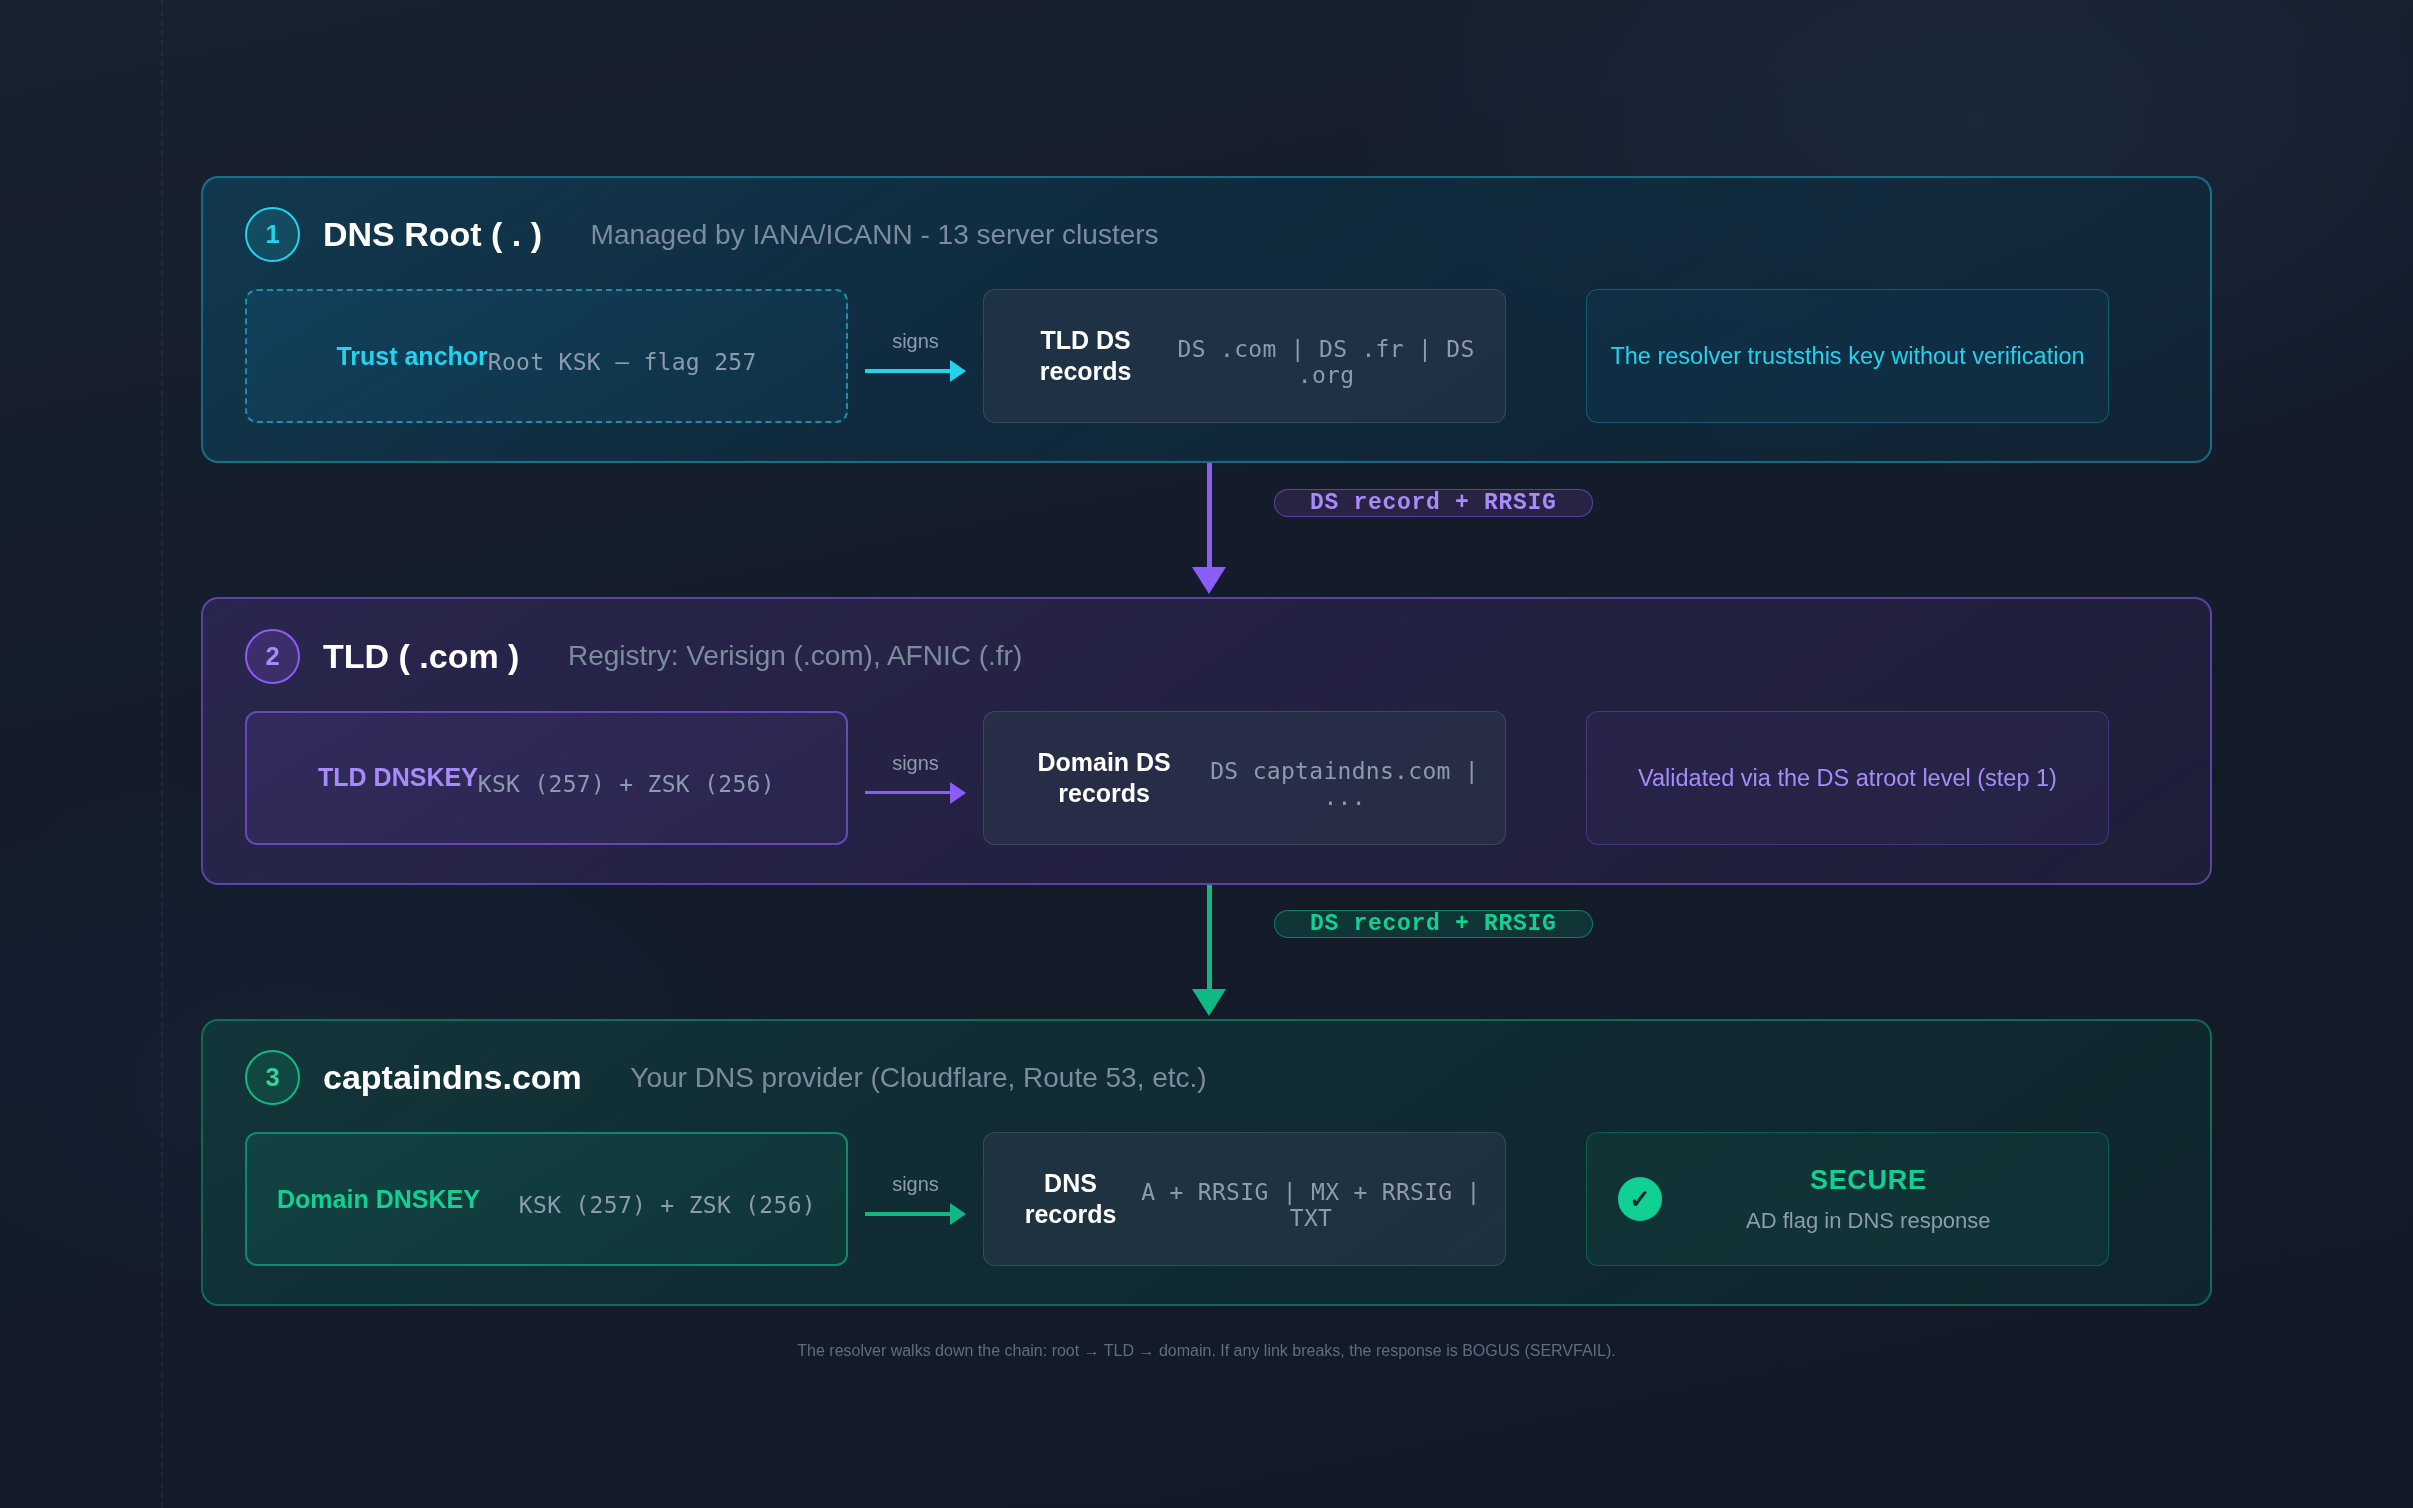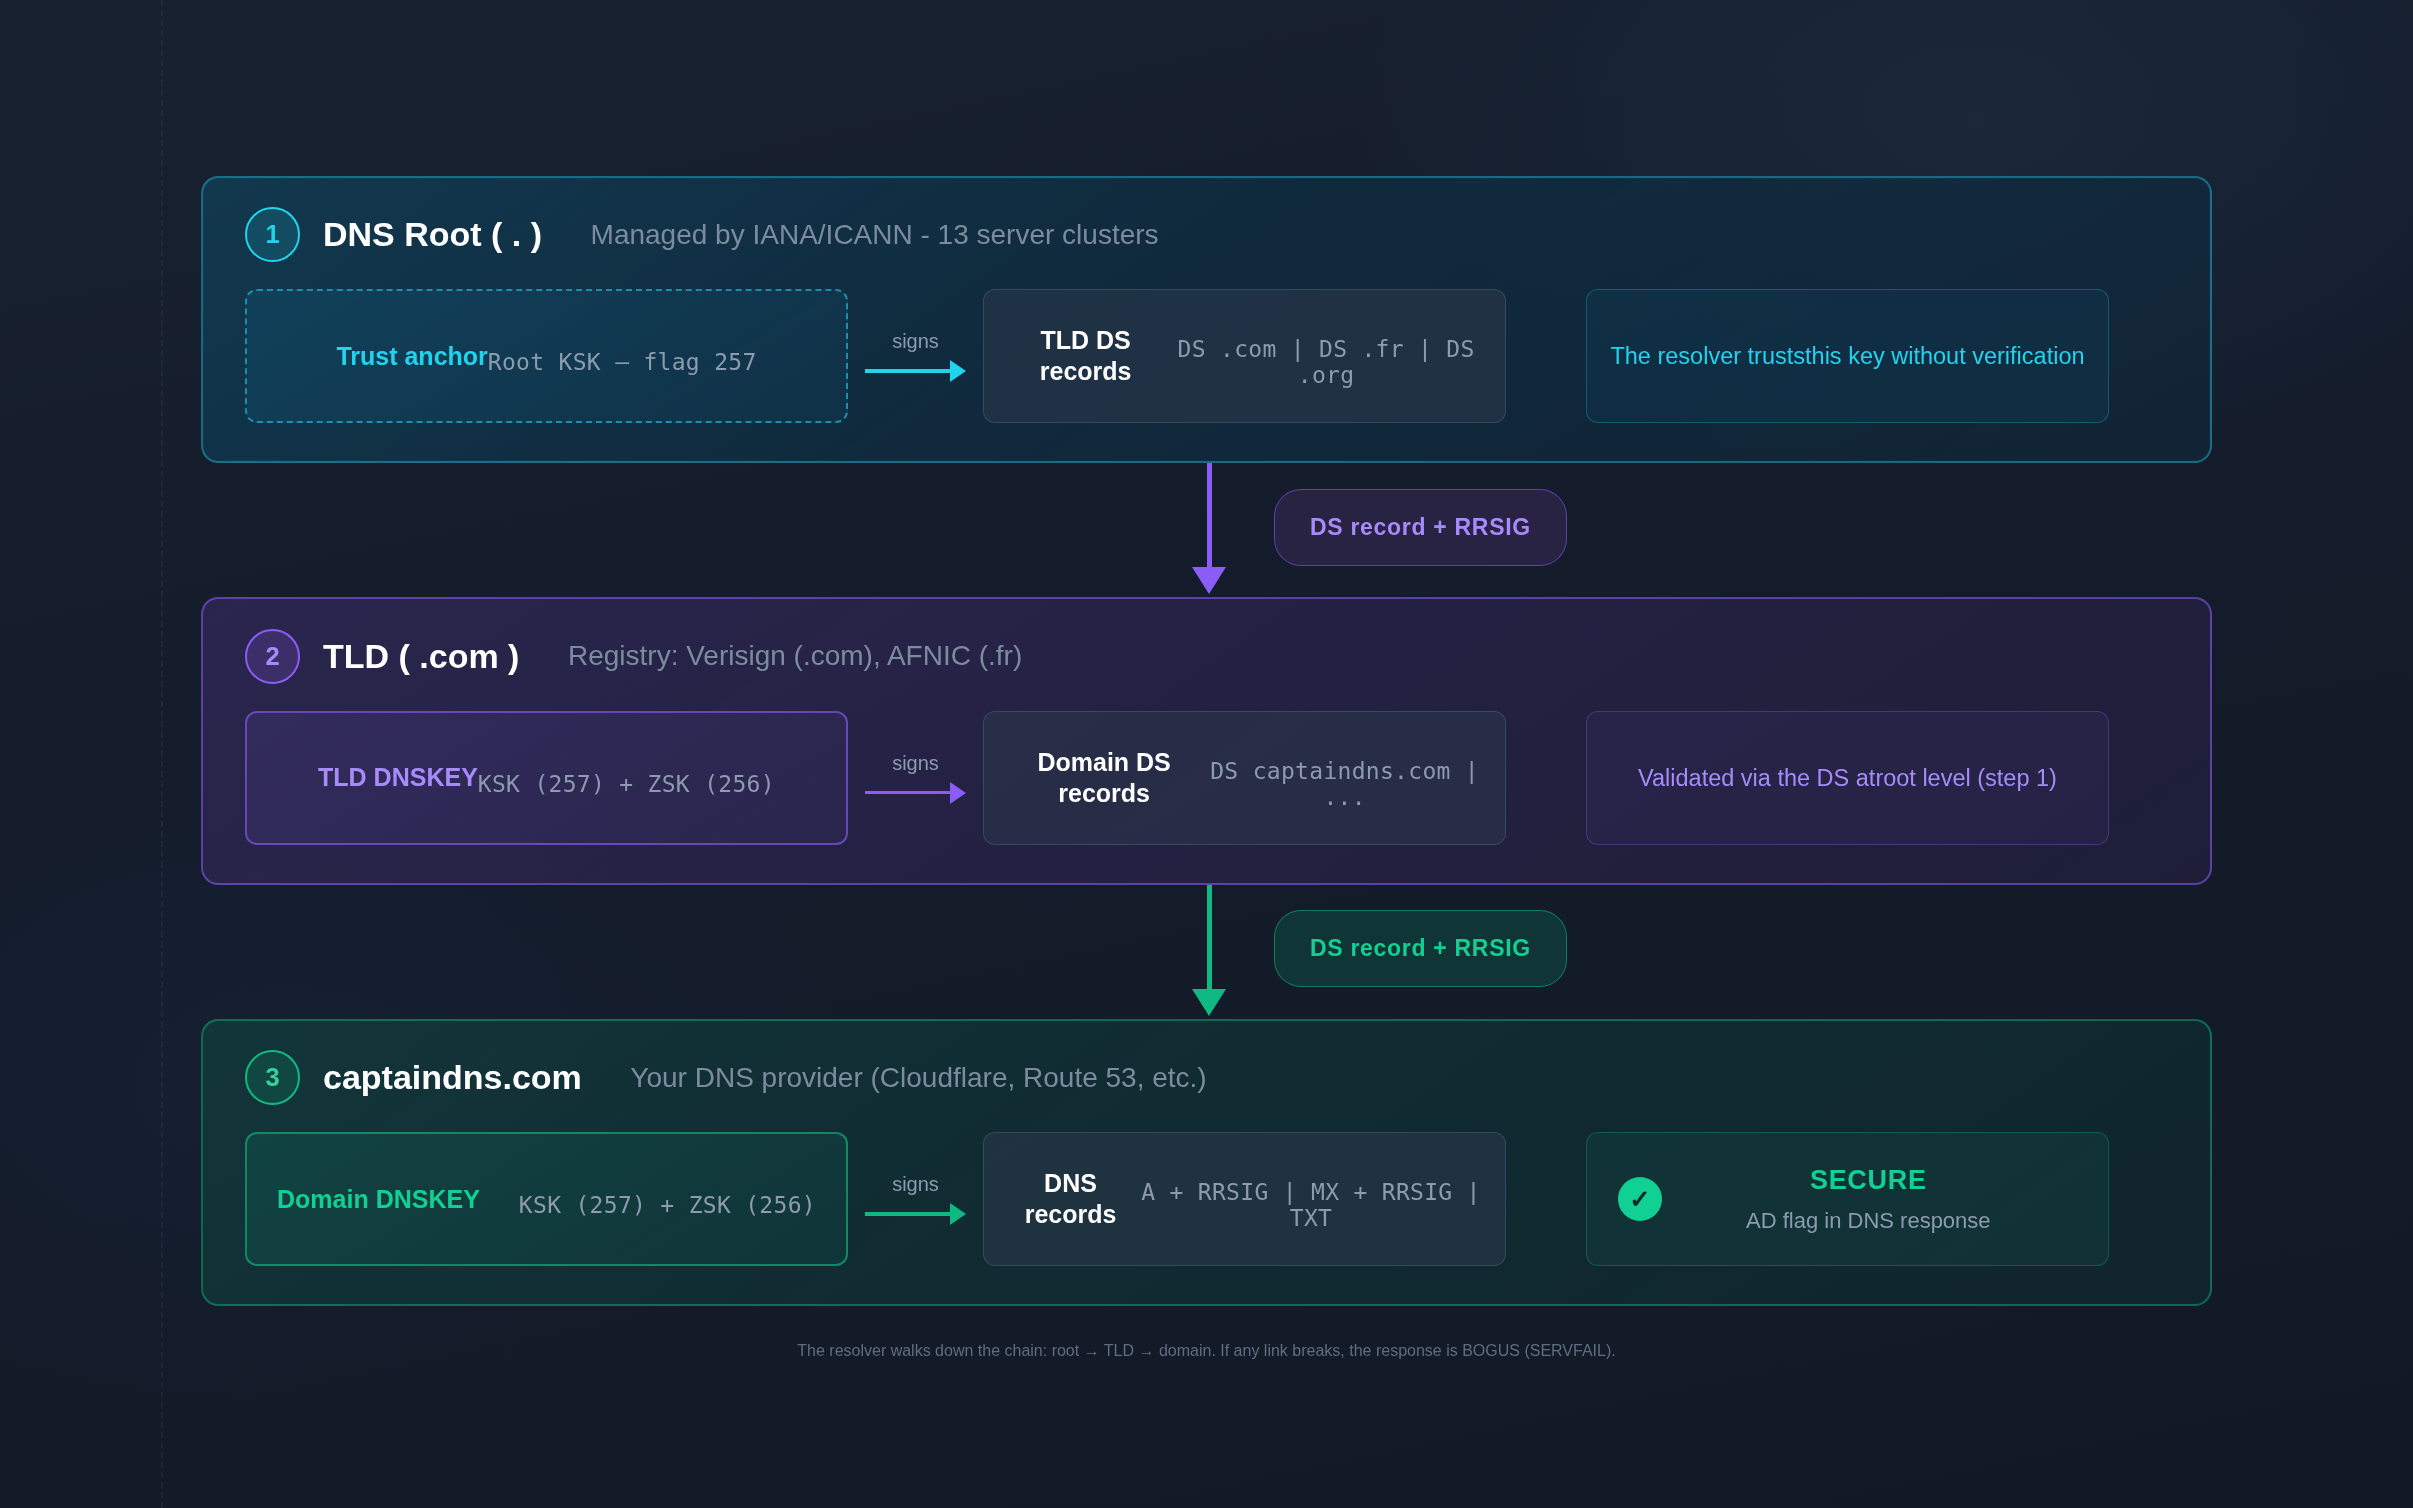--- a/index.html
+++ b/index.html
@@ -319,22 +319,22 @@
     border-left: 17px solid transparent;
     border-right: 17px solid transparent;
     border-top-width: 27px;
     border-top-style: solid;
   }
   .conn-pill {
     position: absolute;
     left: 1073px;
     top: 25.5px;
     border-radius: 27px;
-    padding: 24px 35px;
-    font-family: Liberation Sans, sans-serif;
+    padding: 0 35px;
+    font-family: Liberation Mono, monospace;
     font-size: 23px;
     font-weight: bold;
     letter-spacing: 0.7px;
   }
 
   .conn-violet .conn-shaft { background: #8b5cf6; }
   .conn-violet .conn-head  { border-top-color: #8b5cf6; }
   .conn-violet .conn-pill  {
     background: rgba(43,35,72,0.85);
     border: 1.3px solid rgba(139,92,246,0.55);

